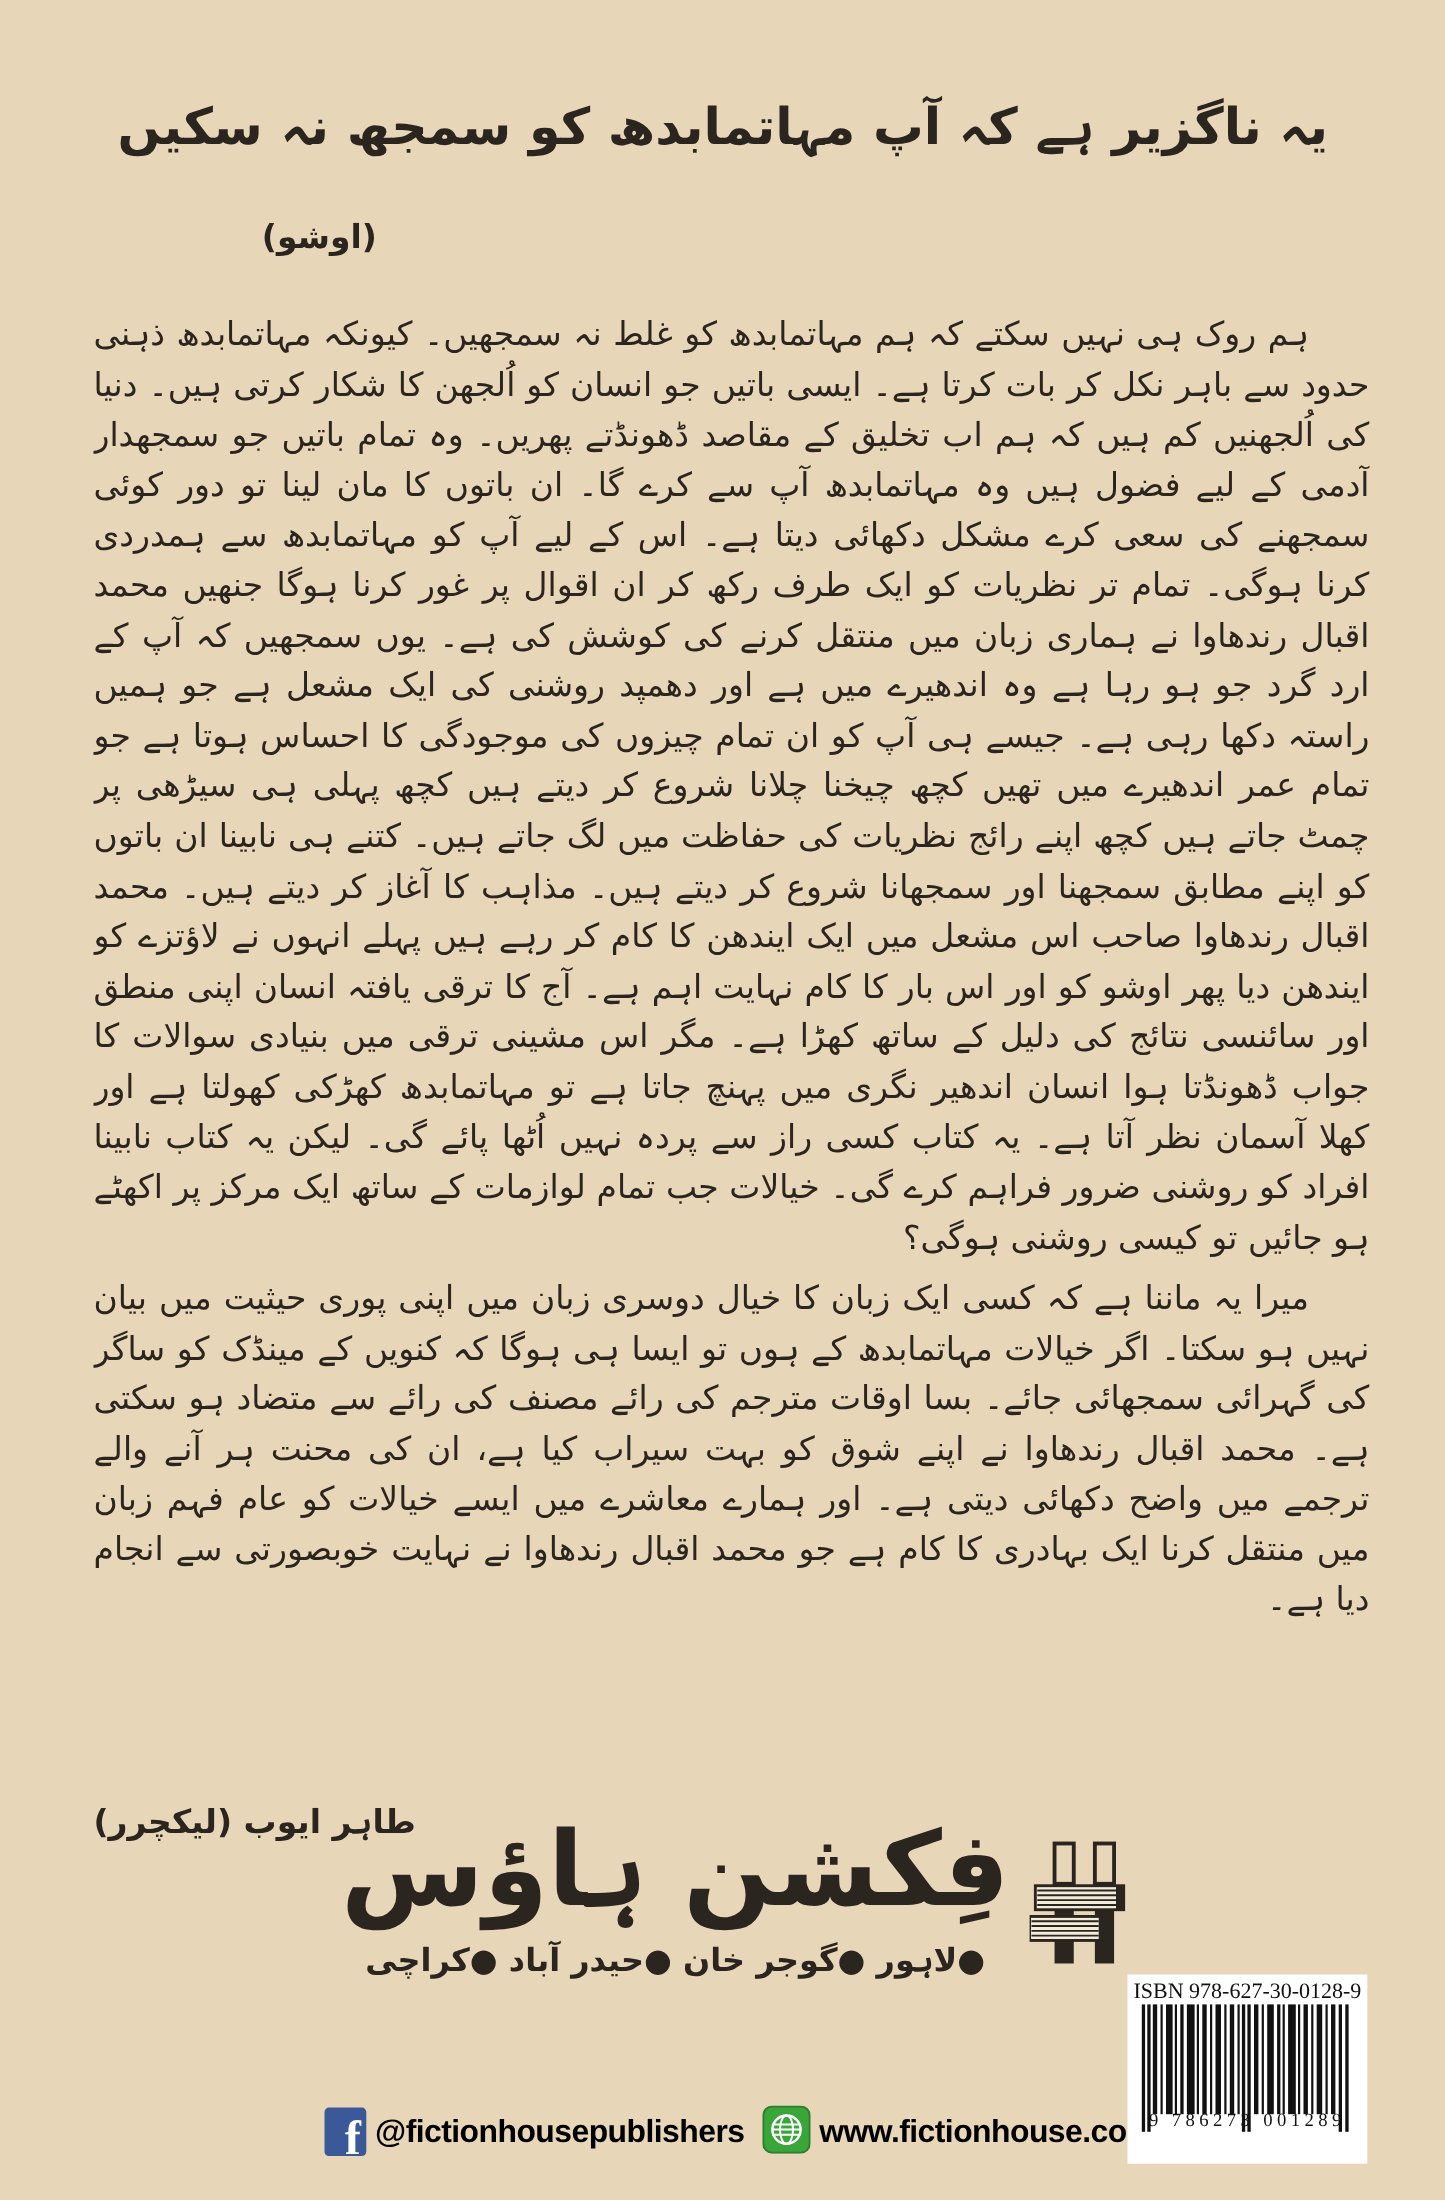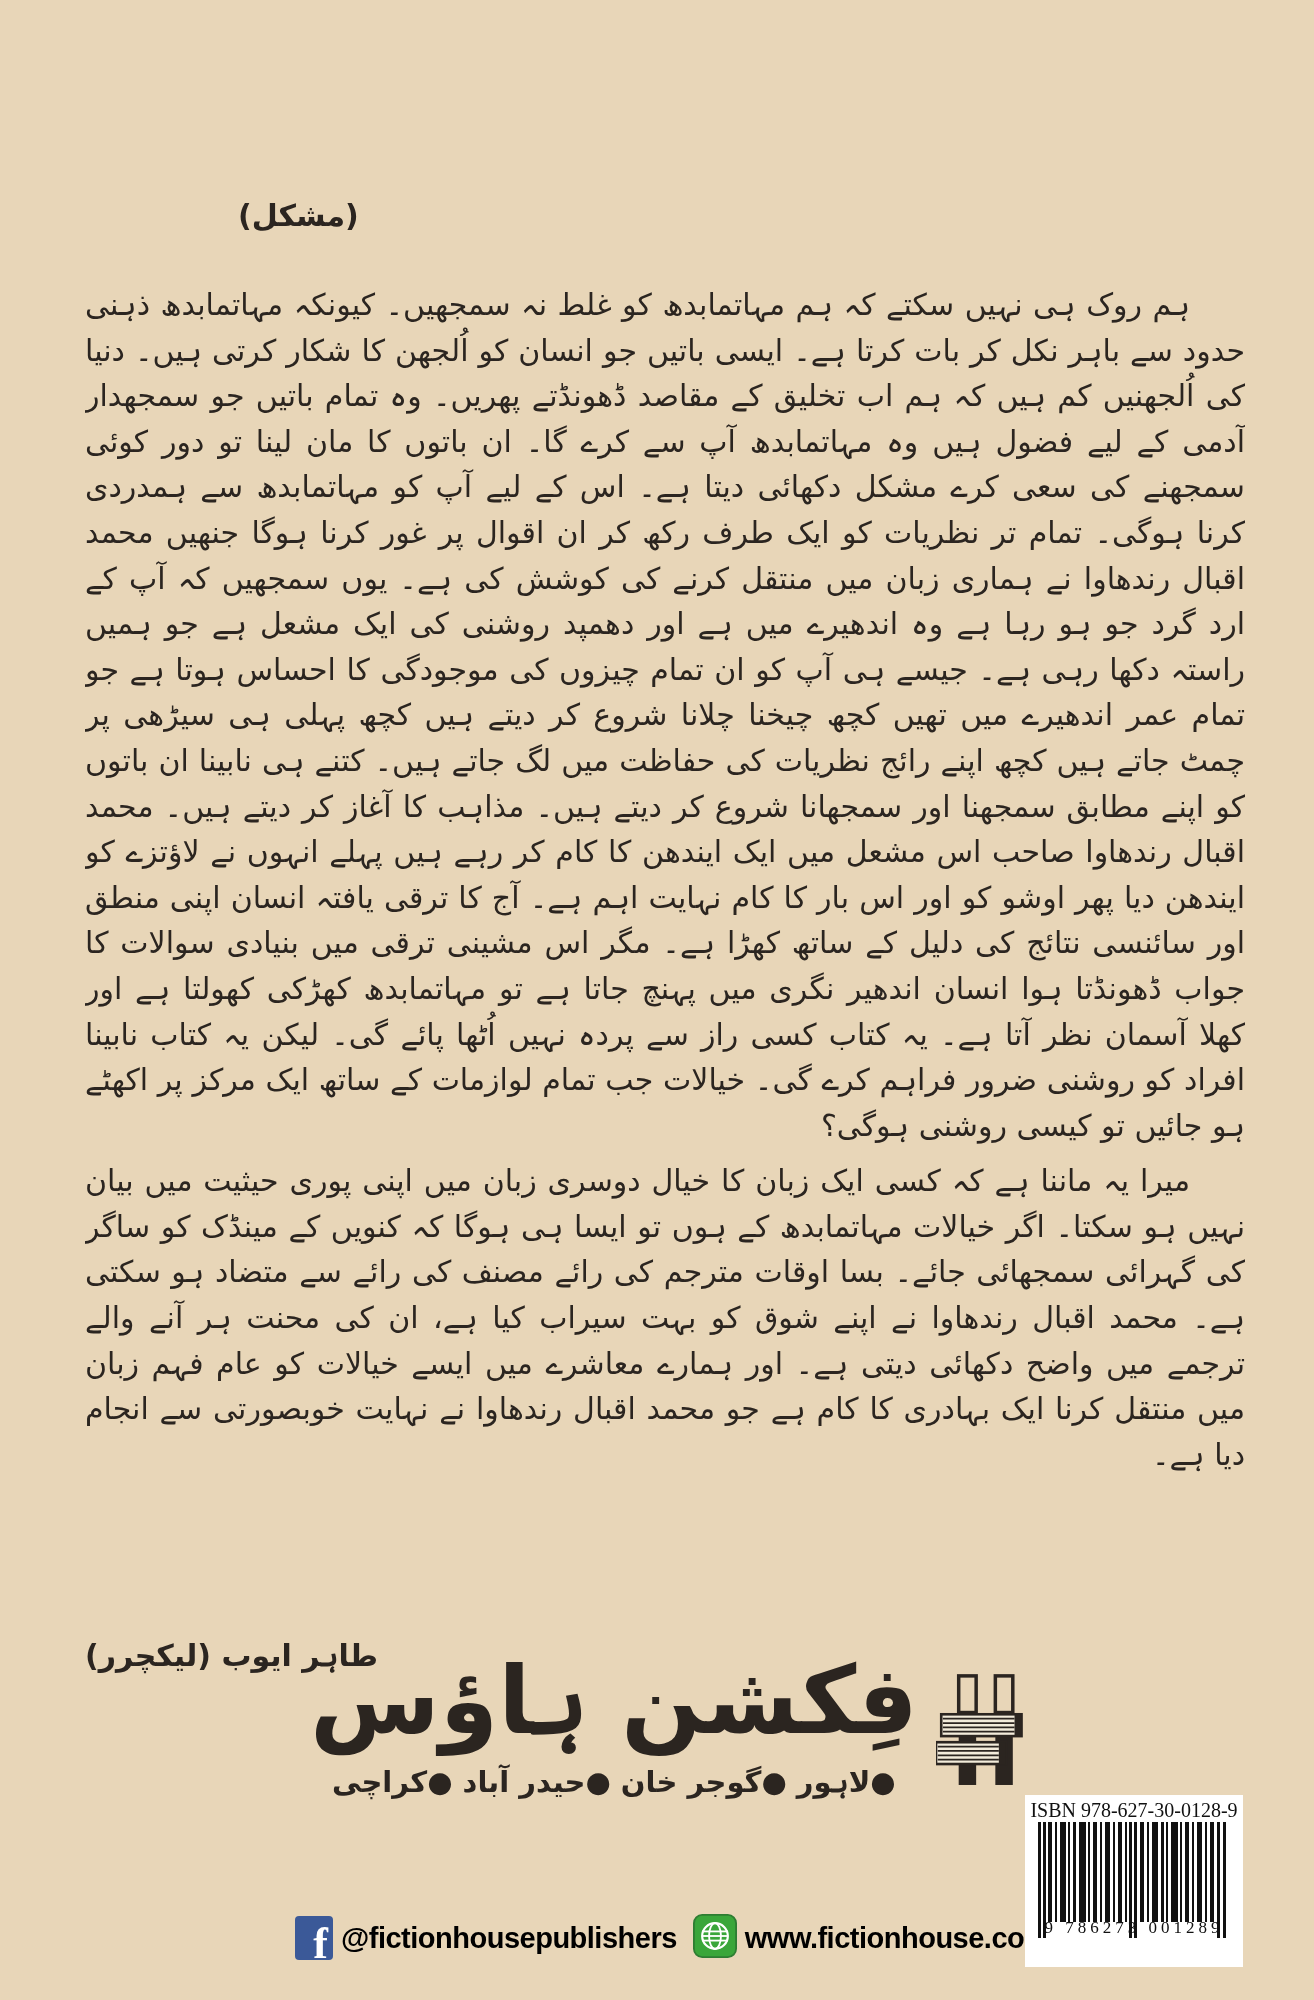--- a/index.html
+++ b/index.html
@@ -92,22 +92,23 @@
     font-family:Liberation Serif, serif;
     font-size:17px;color:#111;letter-spacing:4px;
     margin-top:-22px;background:transparent;white-space:nowrap;
   }
 </style>
 </head>
 <body>
 
 <div class="cover">
 
-
-  <div class="quote-attribution">(مشکل)</div>
+  <h1 class="quote-heading">یہ ناگزیر ہے کہ آپ مہاتمابدھ کو سمجھ نہ سکیں</h1>
+
+  <div class="quote-attribution">(اوشو)</div>
 
   <div class="body-text">
     <p>ہم روک ہی نہیں سکتے کہ ہم مہاتمابدھ کو غلط نہ سمجھیں۔ کیونکہ مہاتمابدھ ذہنی حدود سے باہر نکل کر بات کرتا ہے۔ ایسی باتیں جو انسان کو اُلجھن کا شکار کرتی ہیں۔ دنیا کی اُلجھنیں کم ہیں کہ ہم اب تخلیق کے مقاصد ڈھونڈتے پھریں۔ وہ تمام باتیں جو سمجھدار آدمی کے لیے فضول ہیں وہ مہاتمابدھ آپ سے کرے گا۔ ان باتوں کا مان لینا تو دور کوئی سمجھنے کی سعی کرے مشکل دکھائی دیتا ہے۔ اس کے لیے آپ کو مہاتمابدھ سے ہمدردی کرنا ہوگی۔ تمام تر نظریات کو ایک طرف رکھ کر ان اقوال پر غور کرنا ہوگا جنھیں محمد اقبال رندھاوا نے ہماری زبان میں منتقل کرنے کی کوشش کی ہے۔ یوں سمجھیں کہ آپ کے ارد گرد جو ہو رہا ہے وہ اندھیرے میں ہے اور دھمپد روشنی کی ایک مشعل ہے جو ہمیں راستہ دکھا رہی ہے۔ جیسے ہی آپ کو ان تمام چیزوں کی موجودگی کا احساس ہوتا ہے جو تمام عمر اندھیرے میں تھیں کچھ چیخنا چلانا شروع کر دیتے ہیں کچھ پہلی ہی سیڑھی پر چمٹ جاتے ہیں کچھ اپنے رائج نظریات کی حفاظت میں لگ جاتے ہیں۔ کتنے ہی نابینا ان باتوں کو اپنے مطابق سمجھنا اور سمجھانا شروع کر دیتے ہیں۔ مذاہب کا آغاز کر دیتے ہیں۔ محمد اقبال رندھاوا صاحب اس مشعل میں ایک ایندھن کا کام کر رہے ہیں پہلے انہوں نے لاؤتزے کو ایندھن دیا پھر اوشو کو اور اس بار کا کام نہایت اہم ہے۔ آج کا ترقی یافتہ انسان اپنی منطق اور سائنسی نتائج کی دلیل کے ساتھ کھڑا ہے۔ مگر اس مشینی ترقی میں بنیادی سوالات کا جواب ڈھونڈتا ہوا انسان اندھیر نگری میں پہنچ جاتا ہے تو مہاتمابدھ کھڑکی کھولتا ہے اور کھلا آسمان نظر آتا ہے۔ یہ کتاب کسی راز سے پردہ نہیں اُٹھا پائے گی۔ لیکن یہ کتاب نابینا افراد کو روشنی ضرور فراہم کرے گی۔ خیالات جب تمام لوازمات کے ساتھ ایک مرکز پر اکھٹے ہو جائیں تو کیسی روشنی ہوگی؟</p>
     <p>میرا یہ ماننا ہے کہ کسی ایک زبان کا خیال دوسری زبان میں اپنی پوری حیثیت میں بیان نہیں ہو سکتا۔ اگر خیالات مہاتمابدھ کے ہوں تو ایسا ہی ہوگا کہ کنویں کے مینڈک کو ساگر کی گہرائی سمجھائی جائے۔ بسا اوقات مترجم کی رائے مصنف کی رائے سے متضاد ہو سکتی ہے۔ محمد اقبال رندھاوا نے اپنے شوق کو بہت سیراب کیا ہے، ان کی محنت ہر آنے والے ترجمے میں واضح دکھائی دیتی ہے۔ اور ہمارے معاشرے میں ایسے خیالات کو عام فہم زبان میں منتقل کرنا ایک بہادری کا کام ہے جو محمد اقبال رندھاوا نے نہایت خوبصورتی سے انجام دیا ہے۔</p>
   </div>
 
   <div class="signature">طاہر ایوب (لیکچرر)</div>
 
   <div class="publisher">
     <div class="publisher-textcol">

